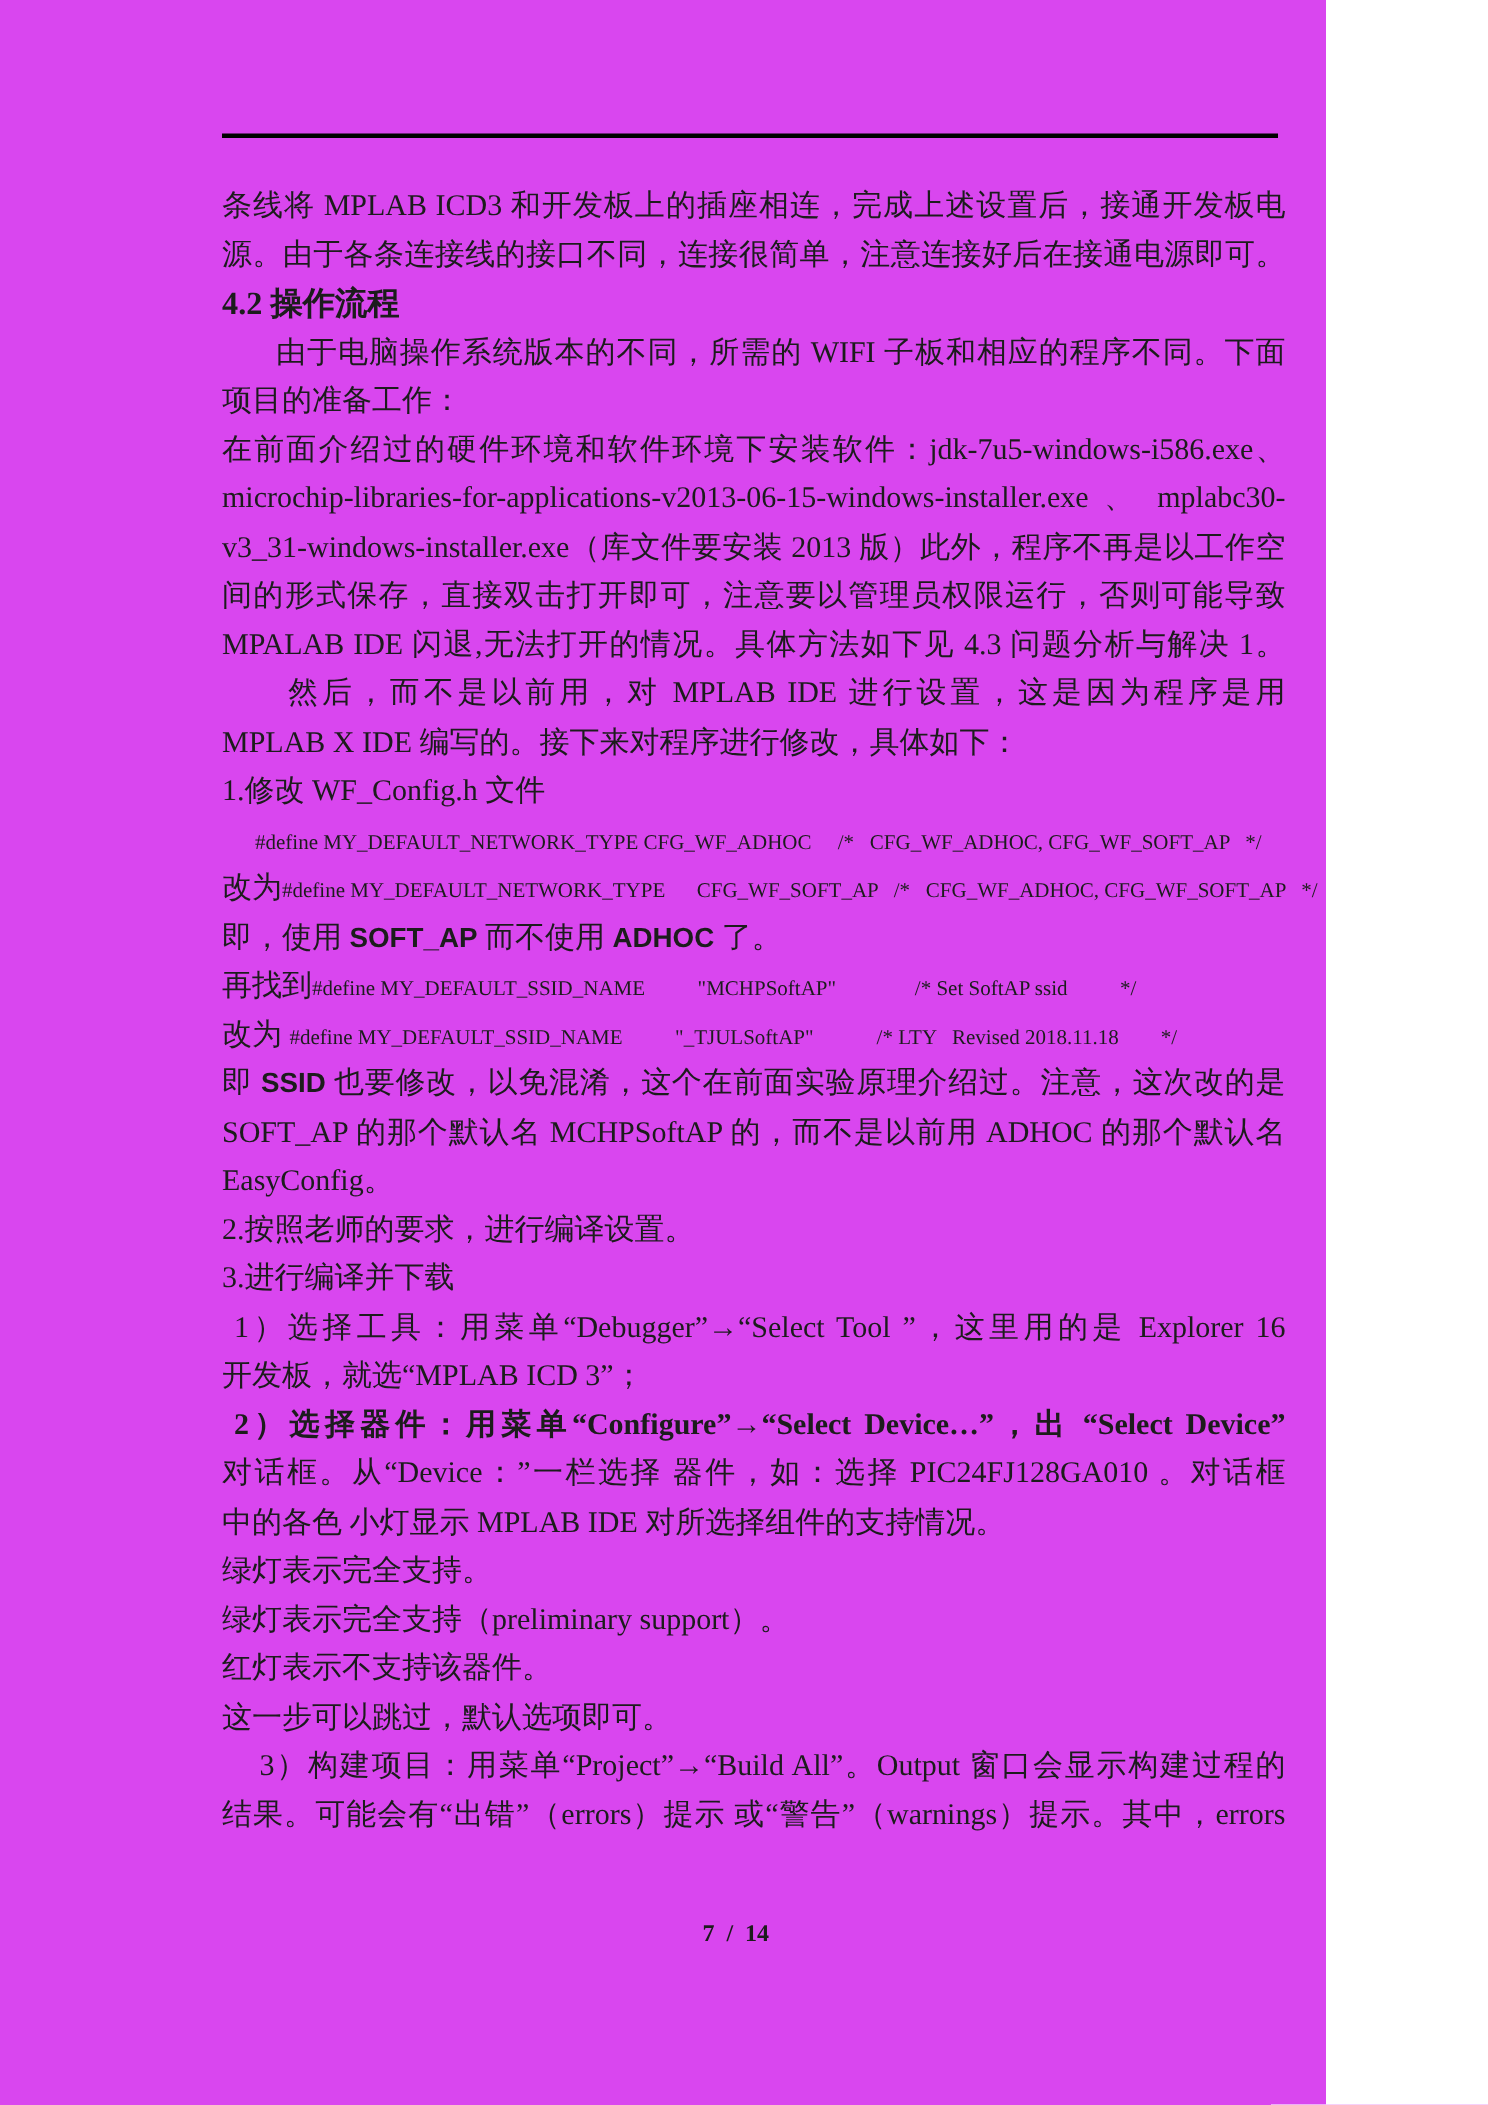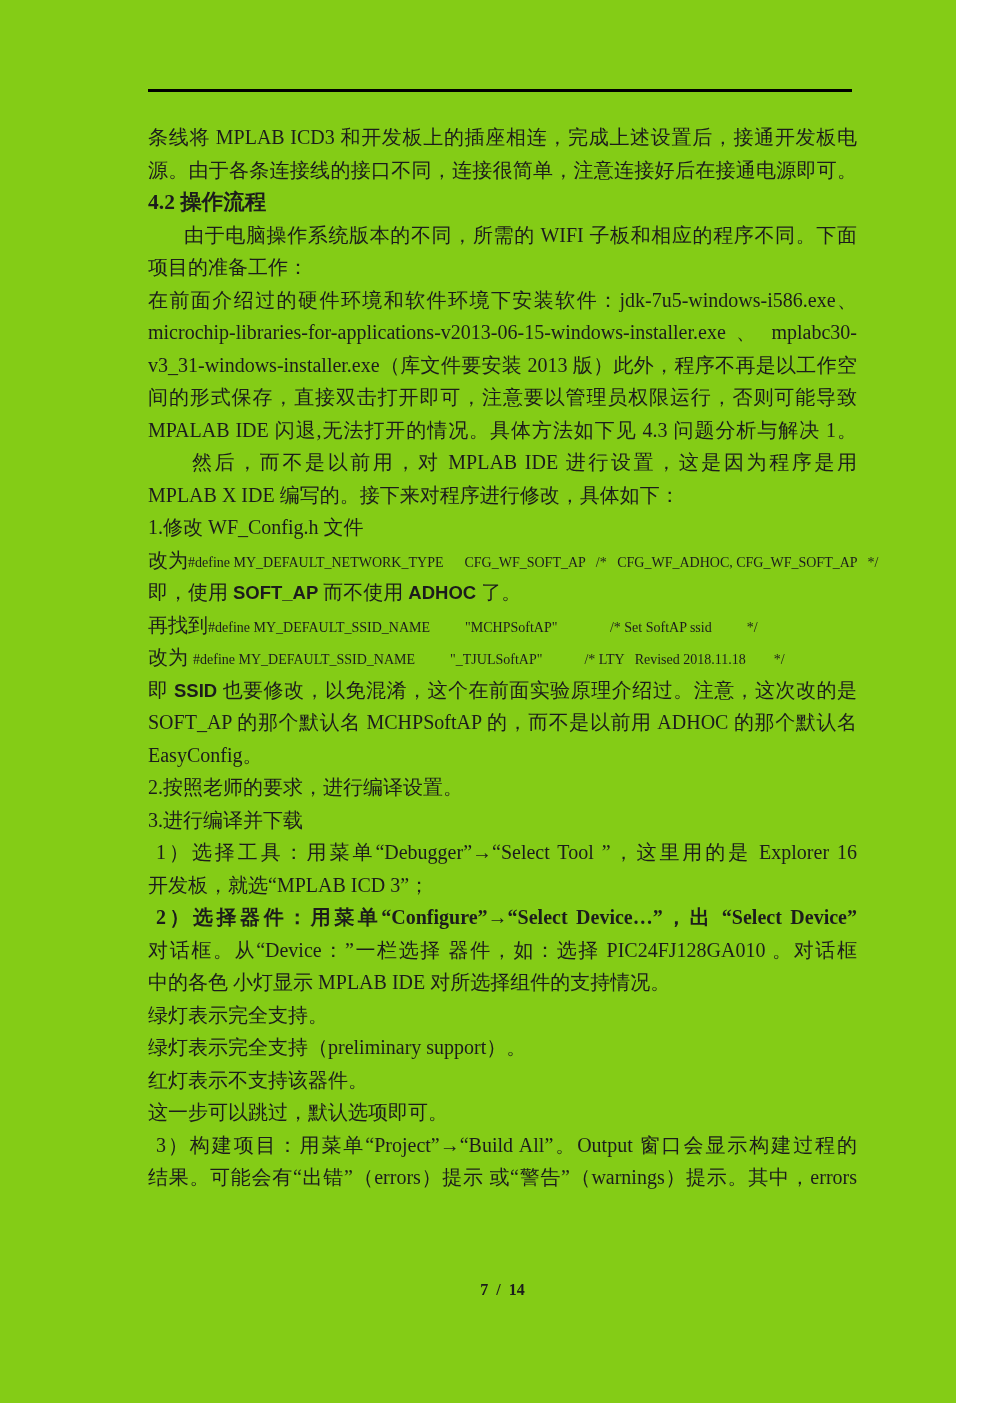--- a/index.html
+++ b/index.html
@@ -1,20 +1,20 @@
 <!DOCTYPE html>
 <html><head>
 <meta charset="utf-8">
 <style>
   html, body { margin: 0; padding: 0; background: #ffffff; }
   .page {
     position: relative;
-    width: 956px;
+    width: 884px;
     height: 1403px;
-    background: #84cc16;
+    background: #d946ef;
     color: #1c1c1c;
     font-family: "Liberation Serif", "DejaVu Serif", serif;
     overflow: hidden;
   }
   .header-rule {
     position: absolute;
     left: 148px;
     top: 89px;
     width: 704px;
     height: 3px;
@@ -49,21 +49,21 @@
     font-size: 14px;
     font-family: "Liberation Serif", "DejaVu Serif", serif;
   }
   .sx {
     font-family: "Liberation Sans", "DejaVu Sans", sans-serif;
     font-weight: 600;
     font-size: 18.5px;
   }
   .footer {
     position: absolute;
-    left: 148px;
+    left: 136px;
     top: 1281px;
     width: 709px;
     text-align: center;
     font-size: 16px;
     font-weight: 700;
     color: #1c1c1c;
   }
   .footer span { margin: 0 4px; }
 </style>
 </head>
@@ -78,37 +78,38 @@
       <div class="line fill" style="padding-left: 36px;"><span>由于电脑操作系统版本的不同，所需的 WIFI 子板和相应的程序不同。下面是</span></div>
       <div class="line"><span>项目的准备工作：</span></div>
       <div class="line fill"><span>在前面介绍过的硬件环境和软件环境下安装软件：jdk-7u5-windows-i586.exe、</span></div>
       <div class="line fill"><span>microchip-libraries-for-applications-v2013-06-15-windows-installer.exe 、 mplabc30-</span></div>
       <div class="line fill"><span>v3_31-windows-installer.exe（库文件要安装 2013 版）此外，程序不再是以工作空</span></div>
       <div class="line fill"><span>间的形式保存，直接双击打开即可，注意要以管理员权限运行，否则可能导致</span></div>
       <div class="line fill"><span>MPALAB IDE 闪退,无法打开的情况。具体方法如下见 4.3 问题分析与解决 1。</span></div>
       <div class="line fill" style="padding-left: 44px;"><span>然后，而不是以前用，对 MPLAB IDE 进行设置，这是因为程序是用</span></div>
       <div class="line"><span>MPLAB X IDE 编写的。接下来对程序进行修改，具体如下：</span></div>
       <div class="line"><span>1.修改 WF_Config.h 文件</span></div>
+      <div class="line pre" style="padding-left: 22px;"><span class="code">#define MY_DEFAULT_NETWORK_TYPE CFG_WF_ADHOC     /*   CFG_WF_ADHOC, CFG_WF_SOFT_AP   */</span></div>
       <div class="line pre"><span>改为</span><span class="code">#define MY_DEFAULT_NETWORK_TYPE      CFG_WF_SOFT_AP   /*   CFG_WF_ADHOC, CFG_WF_SOFT_AP   */</span></div>
       <div class="line"><span>即，使用 </span><span class="sx">SOFT_AP</span><span> 而不使用 </span><span class="sx">ADHOC</span><span> 了。</span></div>
       <div class="line pre"><span>再找到</span><span class="code">#define MY_DEFAULT_SSID_NAME          "MCHPSoftAP"               /* Set SoftAP ssid          */</span></div>
       <div class="line pre"><span>改为 </span><span class="code">#define MY_DEFAULT_SSID_NAME          "_TJULSoftAP"            /* LTY   Revised 2018.11.18        */</span></div>
       <div class="line fill"><span>即 </span><span class="sx">SSID</span><span> 也要修改，以免混淆，这个在前面实验原理介绍过。注意，这次改的是用</span></div>
       <div class="line fill"><span>SOFT_AP 的那个默认名 MCHPSoftAP 的，而不是以前用 ADHOC 的那个默认名</span></div>
       <div class="line"><span>EasyConfig。</span></div>
       <div class="line"><span>2.按照老师的要求，进行编译设置。</span></div>
       <div class="line"><span>3.进行编译并下载</span></div>
       <div class="line fill" style="padding-left: 8px;"><span>1）选择工具：用菜单“Debugger”→“Select Tool ”，这里用的是 Explorer 16</span></div>
       <div class="line"><span>开发板，就选“MPLAB ICD 3”；</span></div>
       <div class="line fill" style="padding-left: 8px; font-weight: bold;"><span>2）选择器件：用菜单“Configure”→“Select Device…”，出 “Select Device”</span></div>
       <div class="line fill"><span>对话框。从“Device：”一栏选择 器件，如：选择 PIC24FJ128GA010 。对话框</span></div>
       <div class="line"><span>中的各色 小灯显示 MPLAB IDE 对所选择组件的支持情况。</span></div>
       <div class="line"><span>绿灯表示完全支持。</span></div>
       <div class="line"><span>绿灯表示完全支持（preliminary support）。</span></div>
       <div class="line"><span>红灯表示不支持该器件。</span></div>
       <div class="line"><span>这一步可以跳过，默认选项即可。</span></div>
-      <div class="line fill" style="padding-left: 8px;"><span>3）构建项目：用菜单“Project”→“Build All”。Output 窗口会显示构建过程的</span></div>
+      <div class="line fill" style="padding-left: 8px; margin-left: 17px;"><span>3）构建项目：用菜单“Project”→“Build All”。Output 窗口会显示构建过程的</span></div>
       <div class="line fill"><span>结果。可能会有“出错”（errors）提示 或“警告”（warnings）提示。其中，errors</span></div>
     </div>
   <div class="footer">
     <span>7</span><span>/</span><span>14</span>
   </div>
 </div>
 
 </body></html>

